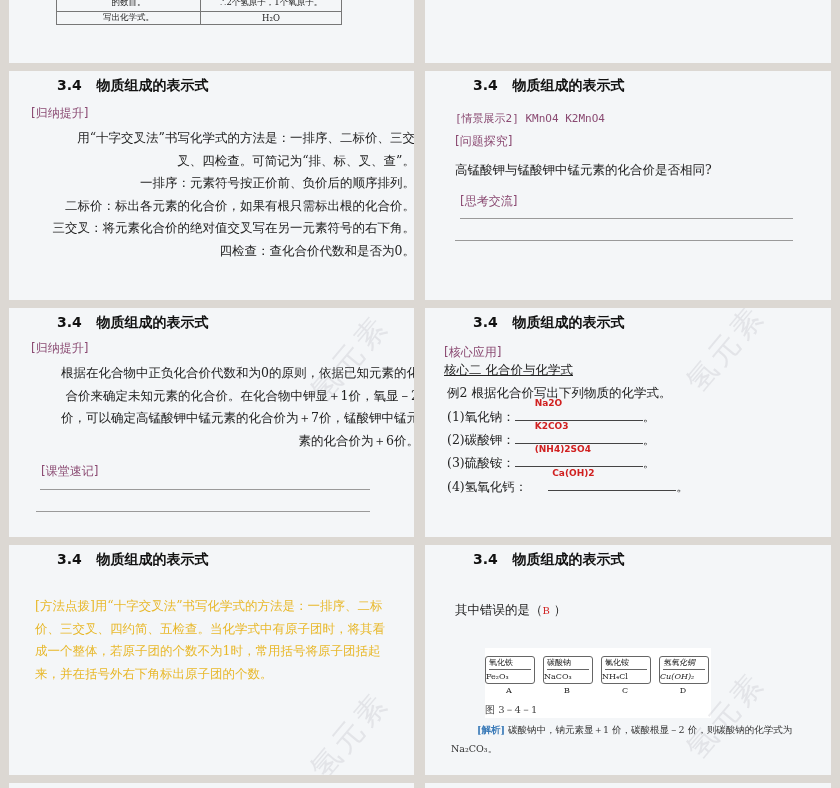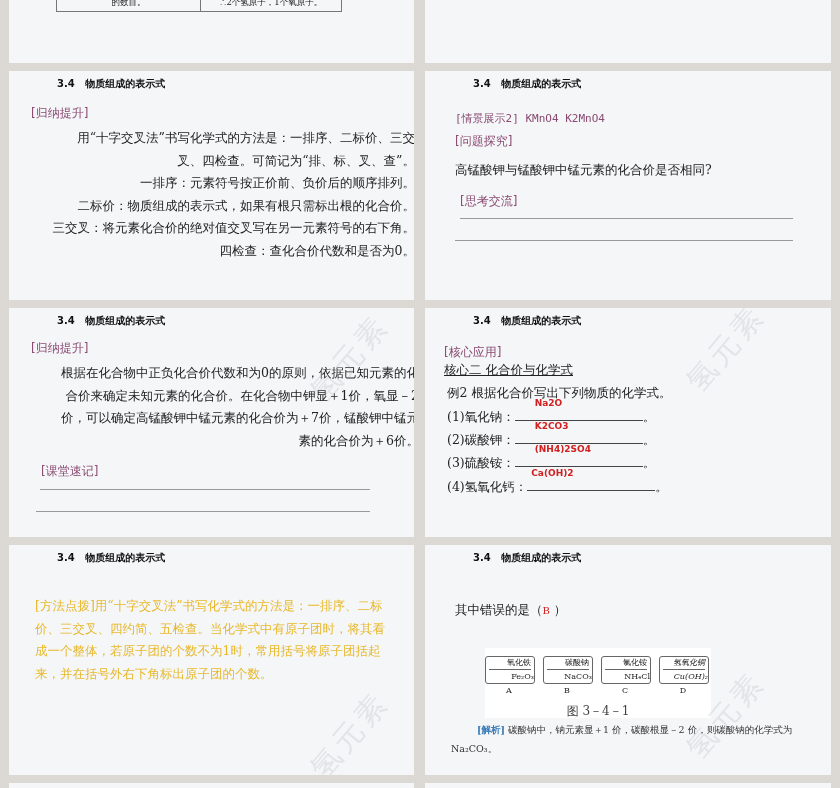--- a/index.html
+++ b/index.html
@@ -10,21 +10,21 @@
     color:#222;
   }
   .slide {
     position:absolute; background:#f4f6f8; overflow:hidden;
   }
   .col-l { left:9px; width:405px; }
   .col-r { left:425px; width:406px; }
   .title {
     position:absolute; left:48px; top:6px;
     font-family:"DejaVu Sans", "Liberation Sans", sans-serif;
-    font-weight:bold; font-size:10px; color:#111; white-space:pre;
+    font-weight:bold; font-size:14px; color:#111; white-space:pre;
   }
   .tag {
     position:absolute; font-family:"DejaVu Sans", "Liberation Sans", sans-serif;
     font-size:12px; color:#8a4a72;
   }
   .body {
     position:absolute; font-size:12.5px; line-height:22.5px; color:#222;text-align:right;
   }
   .rule { position:absolute; height:1px; background:#9a9a9a; }
   .watermark {
@@ -47,52 +47,56 @@
   }
   .method {
     position:absolute; left:26px; top:73px; width:360px;
     font-size:12.5px; line-height:22.5px; color:#e8b82a;
   }
   .figure {
     position:absolute; left:60px; top:103px; width:226px; height:70px; background:#fff;
   }
   .label-box {
     position:absolute; top:8px; width:48px; height:26px;
-    border:1px solid #666; border-radius:3px; font-size:8px; text-align:right;
+    border:1px solid #666; border-radius:3px; font-size:8px; text-align:left;
   }
   .label-box .nm { border-bottom:1px solid #666; height:12px; line-height:12px; margin:0 3px; }
   .label-box .fm { height:12px; line-height:13px; }
   .label-letter { position:absolute; top:38px; width:48px; text-align:center; font-size:8px; }
-  .fig-cap { position:absolute; top:55px; left:0; width:100%; text-align:center; font-size:12px; color:#444; }
+  .fig-cap { position:absolute; top:55px; left:0; width:100%; text-align:left; font-size:10px; color:#444; }
   .analysis { position:absolute; left:26px; top:175px; width:355px; font-size:9.5px; line-height:19px; color:#333; }
   .analysis .k { color:#3a7ab8; font-weight:bold; }
 </style>
 </head>
 <body>
 
 <div class="slide col-l" style="top:-10px;height:73px;">
   <table class="tbl" style="top:4px;width:286px;">
     <tbody>
         <tr>
           <td style="width:143px;height:16px;">的数目。</td>
           <td>∴2个氢原子，1个氧原子。</td>
         </tr>
+    <tr>
+          <td>写出化学式。</td>
+          <td>H₂O</td>
+        </tr>
   </tbody>
     </table>
 </div>
 <div class="slide col-r" style="top:-10px;height:73px;"></div>
 
 <div class="slide col-l" style="top:71px;height:229px;">
   <div class="title">3.4   物质组成的表示式</div>
   <div class="tag" style="left:22px;top:34px;">[归纳提升]</div>
   <div class="body" style="left:26px;top:56px;width:380px;">
     <div>用“十字交叉法”书写化学式的方法是：一排序、二标价、三交</div>
     <div>叉、四检查。可简记为“排、标、叉、查”。</div>
     <div>一排序：元素符号按正价前、负价后的顺序排列。</div>
-    <div>二标价：物质组成的表示式，如果有根只需标出根的化合价。</div>
+    <div>二标价：标出各元素的化合价，如果有根只需标出根的化合价。</div>
     <div>三交叉：将元素化合价的绝对值交叉写在另一元素符号的右下角。</div>
     <div>四检查：查化合价代数和是否为0。</div>
   </div>
 </div>
 <div class="slide col-r" style="top:71px;height:229px;">
   <div class="title">3.4   物质组成的表示式</div>
   <div class="tag" style="left:30px;top:40px;font-family:'DejaVu Sans Mono',monospace;font-size:11px;">[情景展示2] KMnO4   K2MnO4</div>
   <div class="tag" style="left:30px;top:62px;">[问题探究]</div>
   <div class="body" style="left:30px;top:88px;">高锰酸钾与锰酸钾中锰元素的化合价是否相同?</div>
   <div class="tag" style="left:35px;top:122px;">[思考交流]</div>
@@ -122,21 +126,21 @@
   <div class="fill-row" style="top:98px;">
     <span>(1)氧化钠：</span><span class="blank" style="width:128px;"><span class="ans">Na2O</span></span><span>。</span>
   </div>
   <div class="fill-row" style="top:121px;">
     <span>(2)碳酸钾：</span><span class="blank" style="width:128px;"><span class="ans">K2CO3</span></span><span>。</span>
   </div>
   <div class="fill-row" style="top:144px;">
     <span>(3)硫酸铵：</span><span class="blank" style="width:128px;"><span class="ans">(NH4)2SO4</span></span><span>。</span>
   </div>
   <div class="fill-row" style="top:168px;">
-    <span>(4)氢氧化钙：</span><span class="blank" style="width:128px;"><span class="ans" style="left:4px;">Ca(OH)2</span></span><span>。</span>
+    <span>(4)氢氧化钙：</span><span class="blank" style="width:128px;margin-left:21px;"><span class="ans" style="left:4px;">Ca(OH)2</span></span><span>。</span>
   </div>
   <div class="watermark" style="left:250px;top:20px;">氢元素</div>
 </div>
 
 <div class="slide col-l" style="top:545px;height:230px;">
   <div class="title">3.4   物质组成的表示式</div>
   <div class="method" style="top:50px;">[方法点拨]用“十字交叉法”书写化学式的方法是：一排序、二标价、三交叉、四约简、五检查。当化学式中有原子团时，将其看成一个整体，若原子团的个数不为1时，常用括号将原子团括起来，并在括号外右下角标出原子团的个数。</div>
   <div class="watermark" style="left:290px;top:170px;">氢元素</div>
 </div>
 <div class="slide col-r" style="top:545px;height:230px;">

